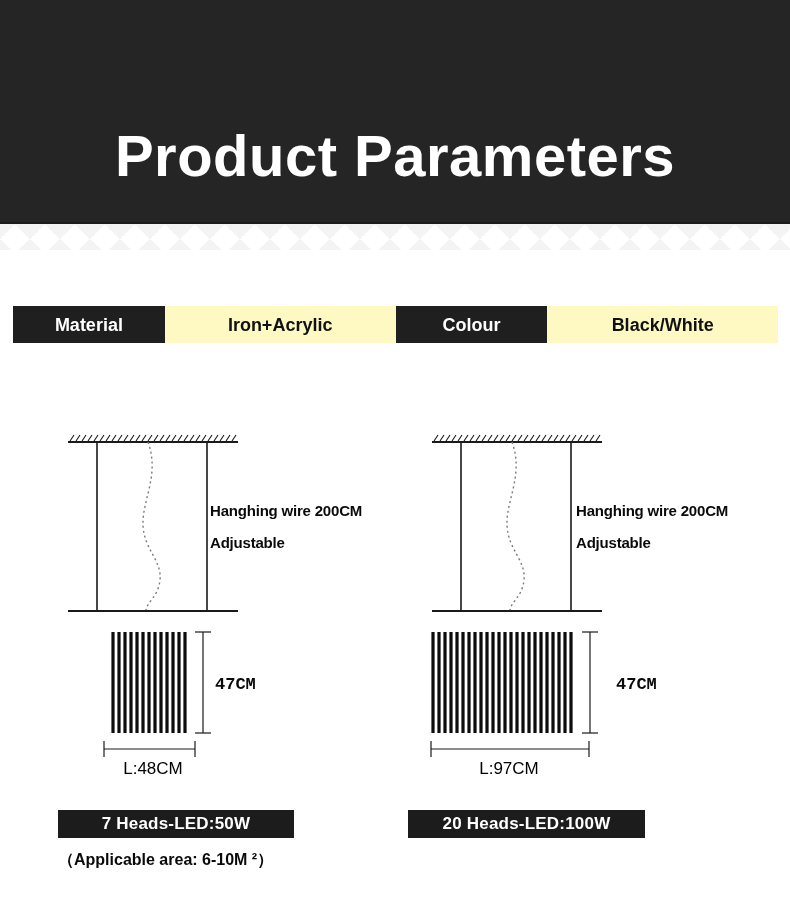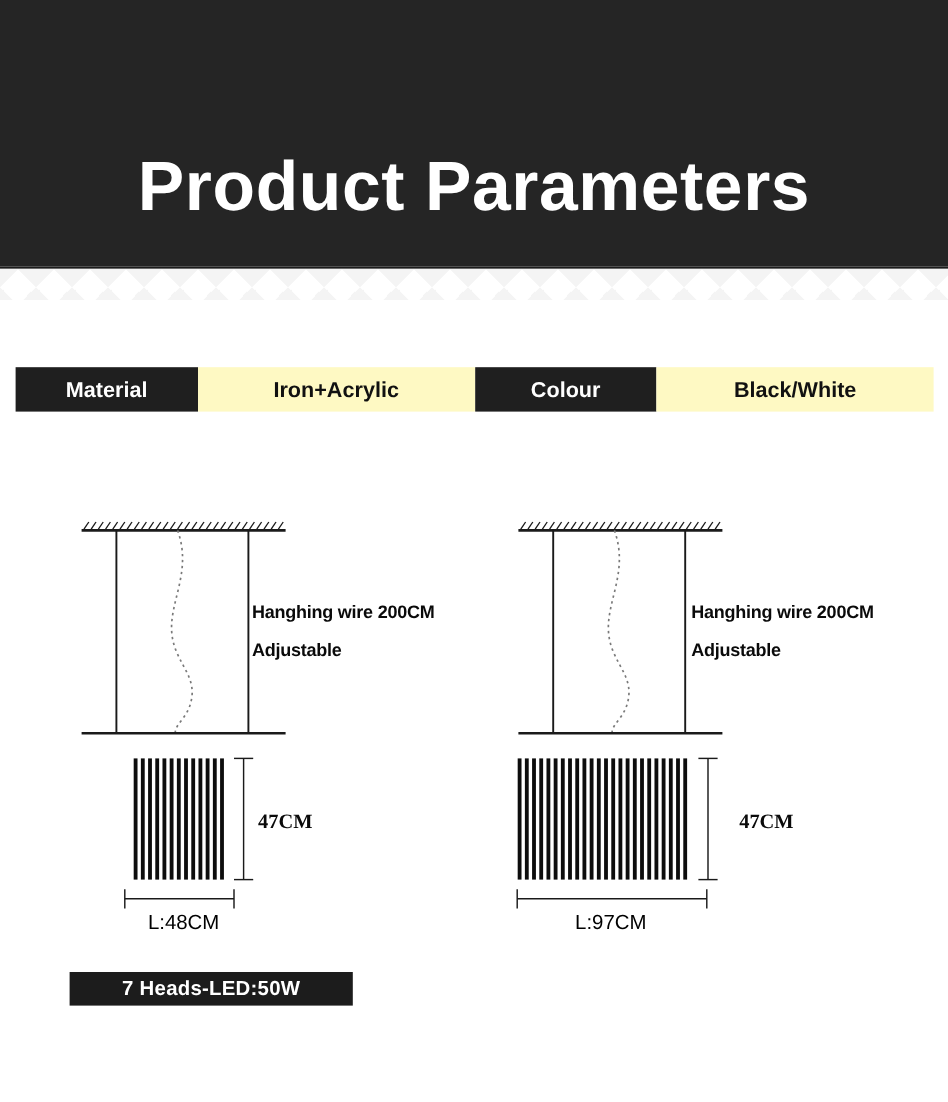--- a/index.html
+++ b/index.html
@@ -135,21 +135,21 @@
     line-height: 1;
     letter-spacing: -0.2px;
   }
   .note-line1 { top: 83px; }
   .note-line2 { top: 115px; }
   #unit-left  .wire-note { left: 210px; }
   #unit-right .wire-note { left: 198px; }
 
   .dim-vert-label {
     position: absolute;
-    font-family: Liberation Serif, serif;
+    font-family: Liberation Mono, monospace;
     font-weight: bold;
     font-size: 17px;
     color: #0a0a0a;
     white-space: nowrap;
     line-height: 1;
     top: 256px;
   }
   #unit-left  .dim-vert-label { left: 215px; }
   #unit-right .dim-vert-label { left: 238px; }
 
@@ -290,20 +290,21 @@
         <line x1="104" y1="321" x2="104" y2="337"></line>
         <line x1="195" y1="321" x2="195" y2="337"></line>
       </g>
     </svg>
 
     <div class="wire-note note-line1">Hanghing wire 200CM</div>
     <div class="wire-note note-line2">Adjustable</div>
     <div class="dim-vert-label">47CM</div>
     <div class="dim-horz-label">L:48CM</div>
     <div class="head-badge">7 Heads-LED:50W</div>
+    <div class="area-note">（Applicable area: 6-10M ²）</div>
   </div>
 
   <div class="unit" id="unit-right">
 
     <svg width="412" height="498" viewBox="0 0 412 498">
 
       <g stroke="#1a1a1a" stroke-width="1.1">
         <line x1="56" y1="21" x2="60" y2="15"></line>
           <line x1="62" y1="21" x2="66" y2="15"></line>
         <line x1="68" y1="21" x2="72" y2="15"></line>
@@ -380,15 +381,16 @@
         <line x1="53" y1="329" x2="211" y2="329"></line>
         <line x1="53" y1="321" x2="53" y2="337"></line>
         <line x1="211" y1="321" x2="211" y2="337"></line>
       </g>
     </svg>
 
     <div class="wire-note note-line1">Hanghing wire 200CM</div>
     <div class="wire-note note-line2">Adjustable</div>
     <div class="dim-vert-label">47CM</div>
     <div class="dim-horz-label">L:97CM</div>
+    <div class="head-badge">20 Heads-LED:100W</div>
   </div>
 
 </div>
 
 </body></html>

